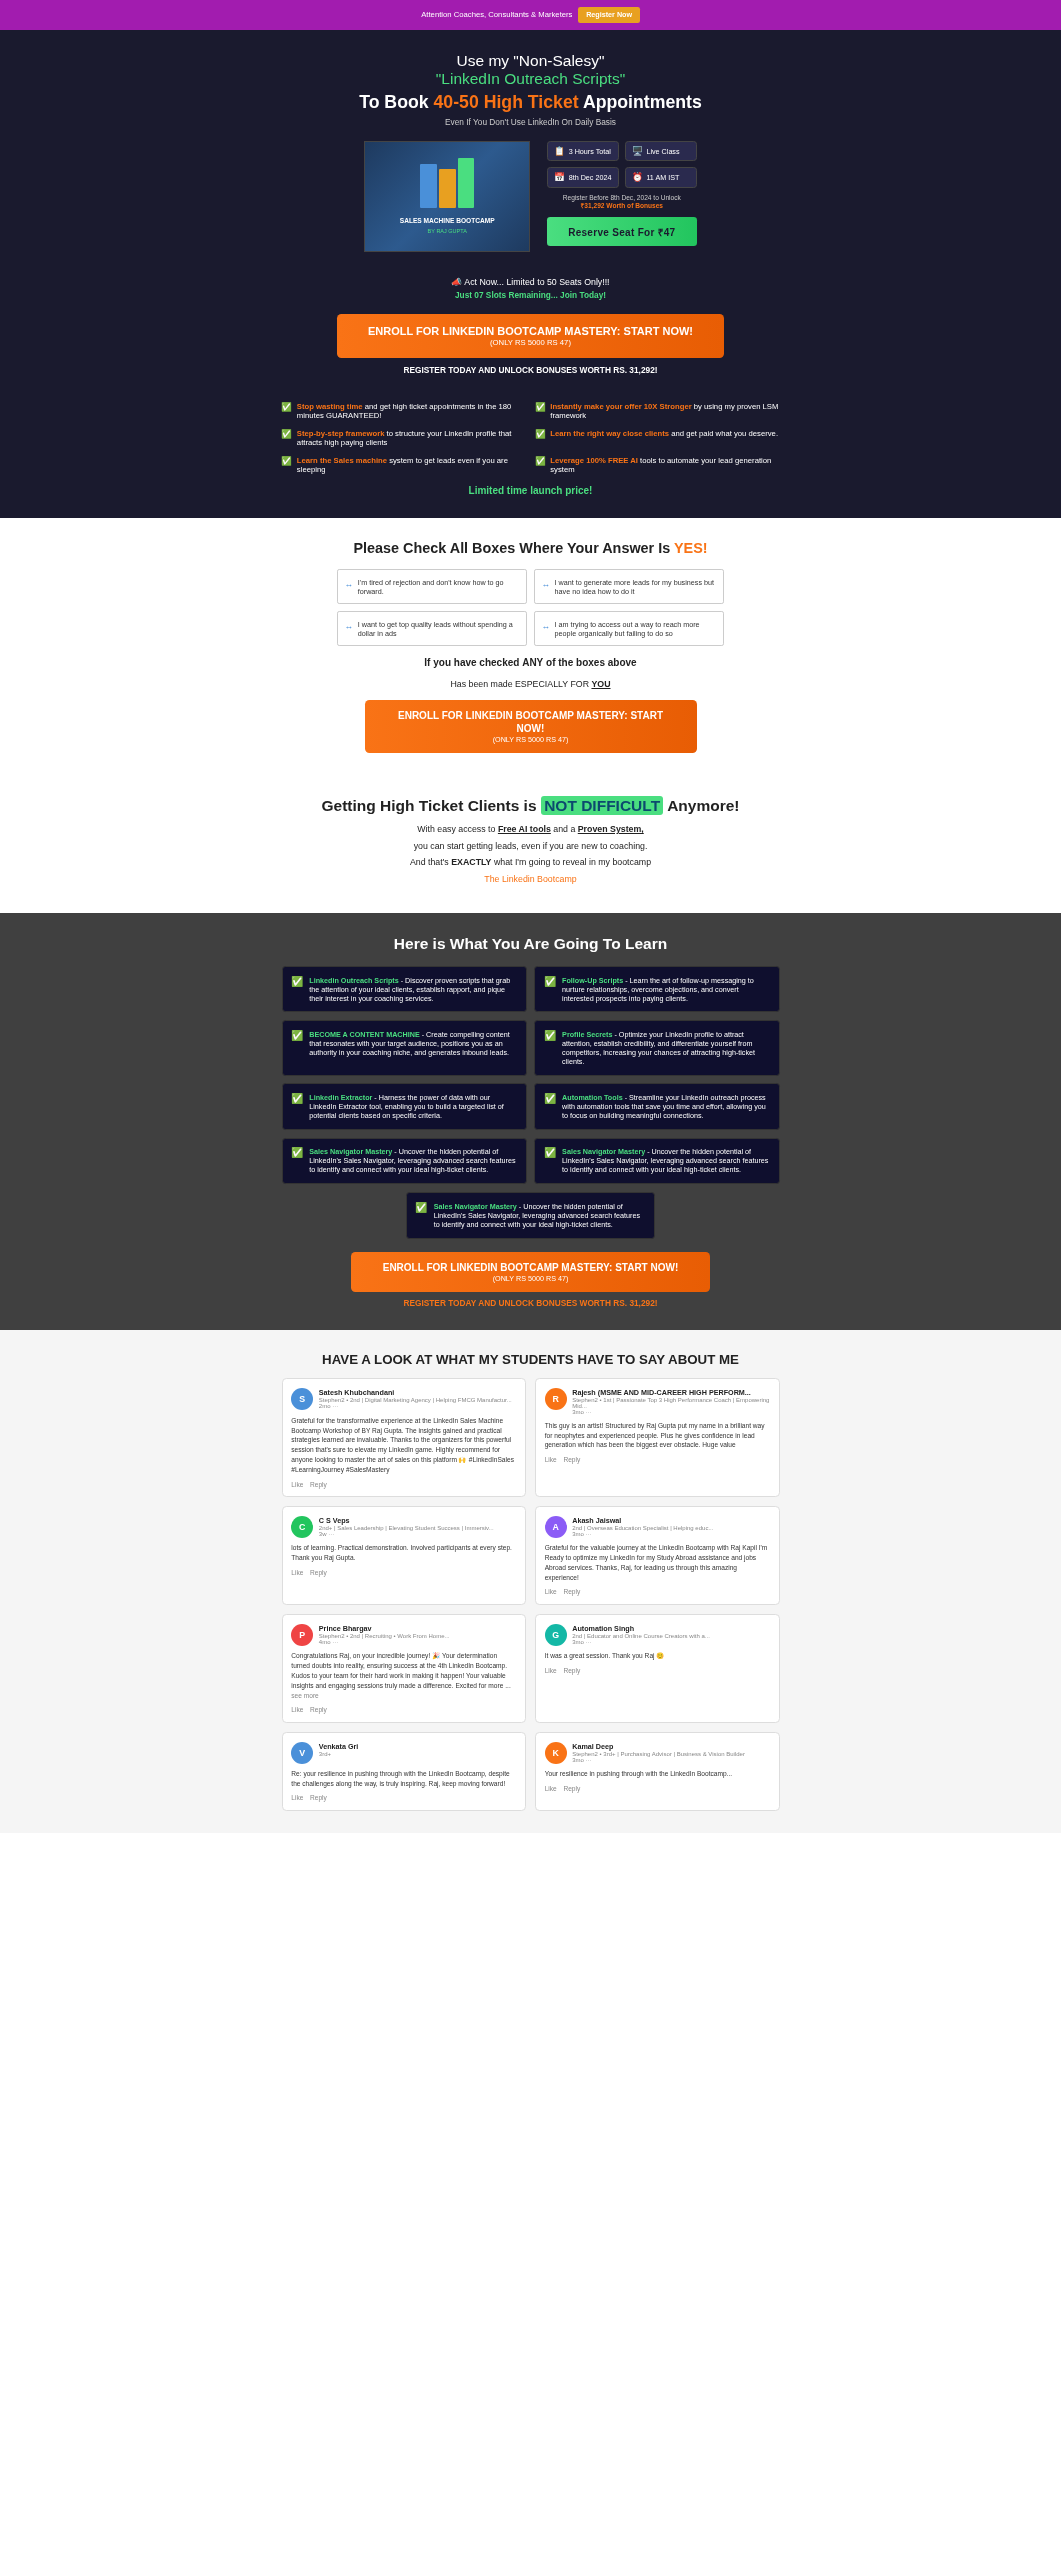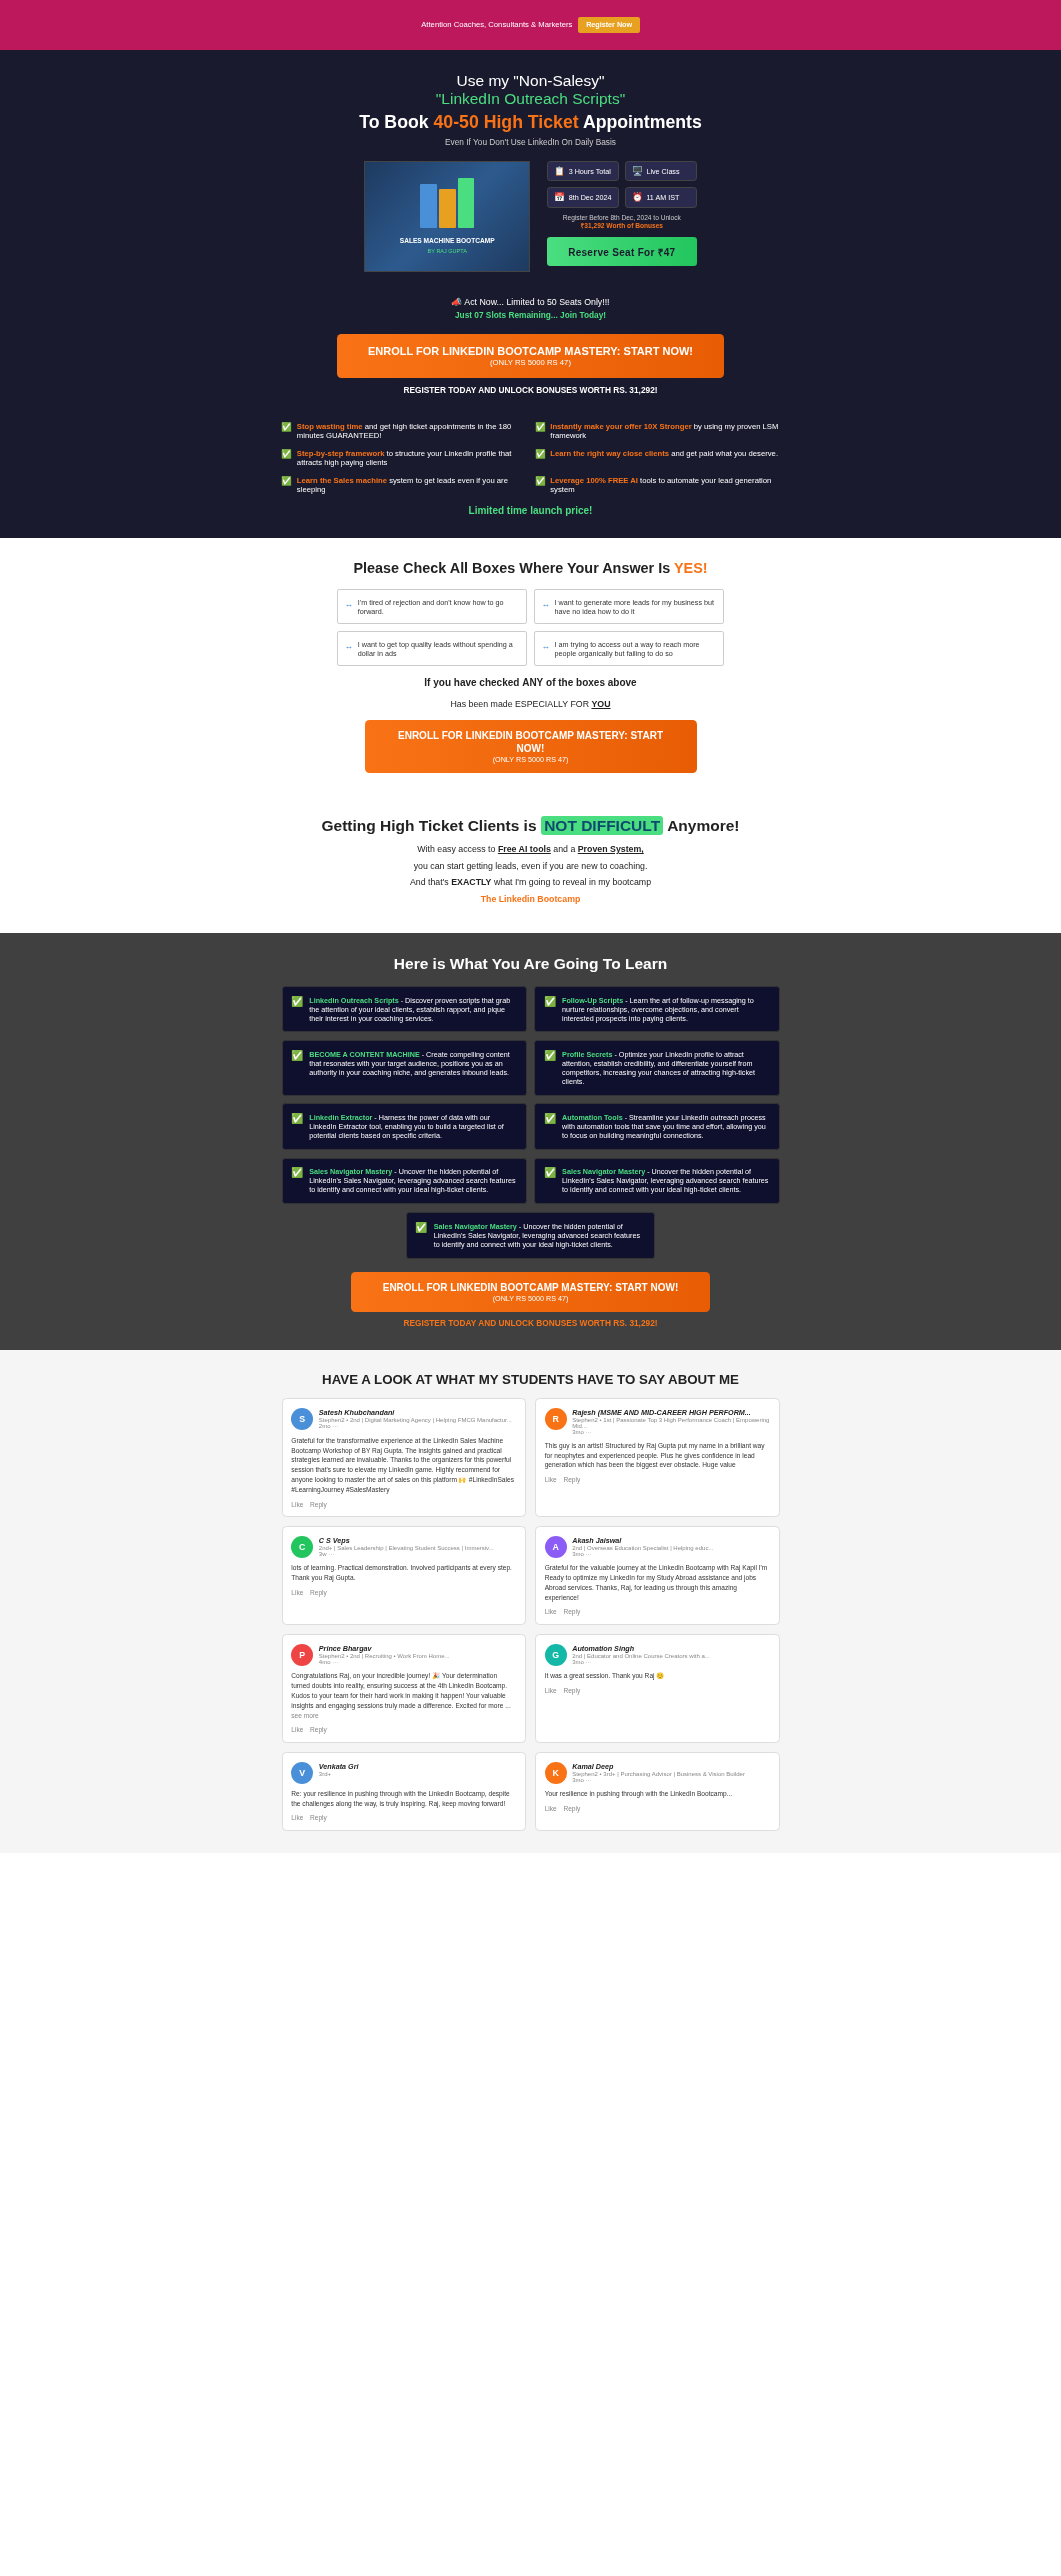--- a/index.html
+++ b/index.html
@@ -1,23 +1,23 @@
 <!DOCTYPE html>
 <html style="font-size:8.8px"><head>
   <meta charset="utf-8">
   <style>
     * { margin: 0; padding: 0; box-sizing: border-box; }
     body { font-family: 'Arial', sans-serif; background: #fff; color: #222; }
 
     
     .top-banner {
-      background: #be185d;
-      color: #fff;
-      text-align: center;
-      padding: 17px 11px;
+      background: #a21caf;
+      color: #fff;
+      text-align: center;
+      padding: 7px 11px;
       font-size: 7.7px;
       display: flex;
       justify-content: center;
       align-items: center;
       gap: 6px;
     }
     .top-banner .register-btn {
       background: #e8a020;
       color: #fff;
       border: none;
@@ -300,21 +300,21 @@
       margin-bottom: 6.6px;
       max-width: 387px;
       margin-left: auto;
       margin-right: auto;
     }
     .not-difficult-section p u { font-weight: bold; }
     .not-difficult-section p strong { font-weight: 900; }
     .linkedin-bootcamp-title {
       color: #f97316;
       font-size: 15.5px;
-      font-weight: 700;
+      font-weight: 400;
       margin-top: 4.4px;
     }
 
     
     .learn-section {
       background: #404040;
       padding: 22px 11px;
       text-align: center;
     }
     .learn-section h2 {
@@ -427,21 +427,21 @@
       font-weight: bold;
       font-size: 8.8px;
       color: #fff;
     }
     .av-blue { background: #4a90d9; }
     .av-orange { background: #f97316; }
     .av-green { background: #22c55e; }
     .av-purple { background: #8b5cf6; }
     .av-red { background: #ef4444; }
     .av-teal { background: #14b8a6; }
-    .testimonial-name { font-weight: bold; font-size: 7.2px; font-style: italic; }
+    .testimonial-name { font-weight: bold; font-size: 7.2px; }
     .testimonial-meta { font-size: 6px; color: #888; }
     .testimonial-text { color: #333; line-height: 1.5; font-size: 6.6px; }
     .testimonial-actions {
       display: flex;
       gap: 6.6px;
       margin-top: 5.5px;
       font-size: 6.6px;
       color: #888;
     }
     .see-more { color: #888; font-size: 6.6px; }

